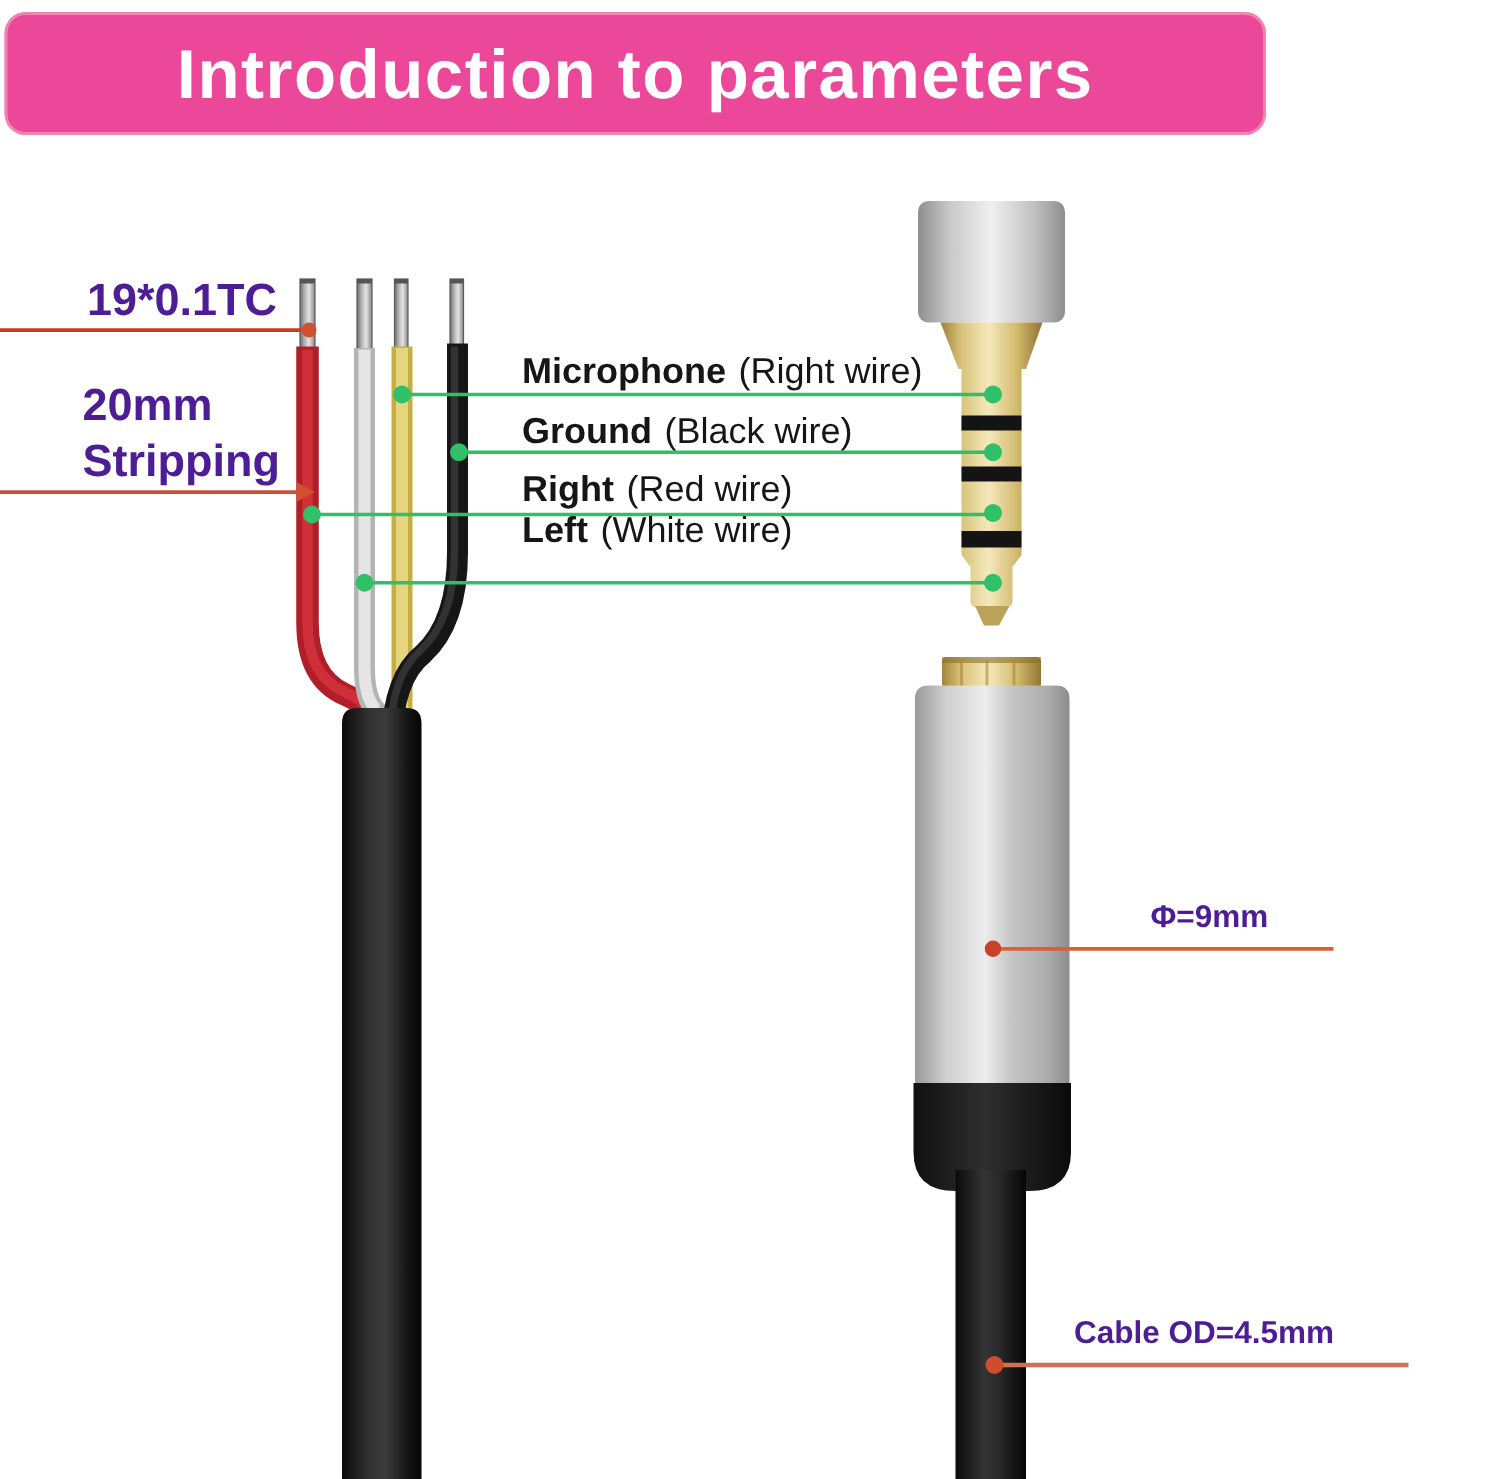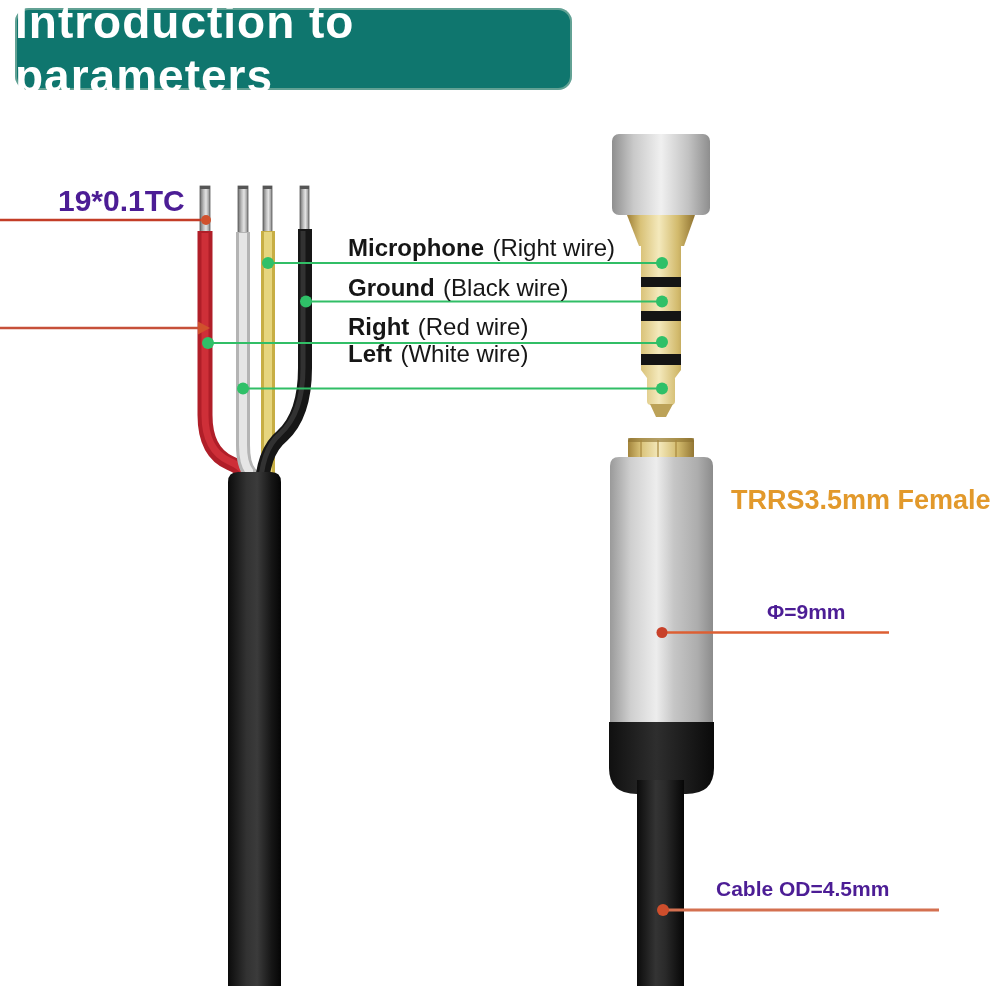--- a/index.html
+++ b/index.html
@@ -3,24 +3,24 @@
 <meta charset="utf-8">
 <style>
   html,body { margin:0; padding:0; background:#ffffff; }
   .canvas {
     position:relative; width:1000px; height:986px; background:#ffffff;
     overflow:hidden; font-family:"Liberation Sans", sans-serif;
   }
   svg.diagram { position:absolute; left:0; top:0; }
 
   .banner {
-    position:absolute; left:3px; top:8px; width:557px; height:82px;
-    background:#0f766e; border-radius:14px;
+    position:absolute; left:3px; top:8px; width:841px; height:82px;
+    background:#ec4899; border-radius:14px;
     box-shadow: inset 0 0 0 2px rgba(255,244,220,0.35);
-    display:flex; align-items:center; justify-content:center;margin-left:12px;
+    display:flex; align-items:center; justify-content:center;
   }
   .banner-text {
     color:#ffffff; font-size:46px; font-weight:bold; letter-spacing:1px;
   }
 
   .lbl { position:absolute; color:#4c1d95; }
   .lbl-spec { left:58px; top:184px; font-size:30px; font-weight:600; }
   .lbl-strip { left:55px; top:252px; font-size:30px; font-weight:600; line-height:37px; }
 
   .wire-lbl { position:absolute; left:348px; font-size:24px; color:#161616; white-space:nowrap; }
@@ -174,31 +174,34 @@
       <circle cx="663" cy="910" r="6" fill="#CE4E2C"></circle>
     </g>
   </svg>
 
   <div class="banner">
     <span class="banner-text">Introduction to parameters</span>
   </div>
 
   <div class="lbl lbl-spec">19*0.1TC</div>
 
+  <div class="lbl lbl-strip">
+    <div>20mm</div>
+    <div>Stripping</div>
+  </div>
 
   <div class="wire-lbl wl-0">
     <span class="wl-name">Microphone</span><span class="wl-detail">(Right wire)</span>
   </div>
   <div class="wire-lbl wl-1">
     <span class="wl-name">Ground</span><span class="wl-detail">(Black wire)</span>
   </div>
   <div class="wire-lbl wl-2">
     <span class="wl-name">Right</span><span class="wl-detail">(Red wire)</span>
   </div>
   <div class="wire-lbl wl-3">
     <span class="wl-name">Left</span><span class="wl-detail">(White wire)</span>
   </div>
 
-  <div class="lbl lbl-trrs">TRRS3.5mm Female</div>
   <div class="lbl lbl-phi">Φ=9mm</div>
   <div class="lbl lbl-od">Cable OD=4.5mm</div>
 
 </div>
 
 </body></html>

